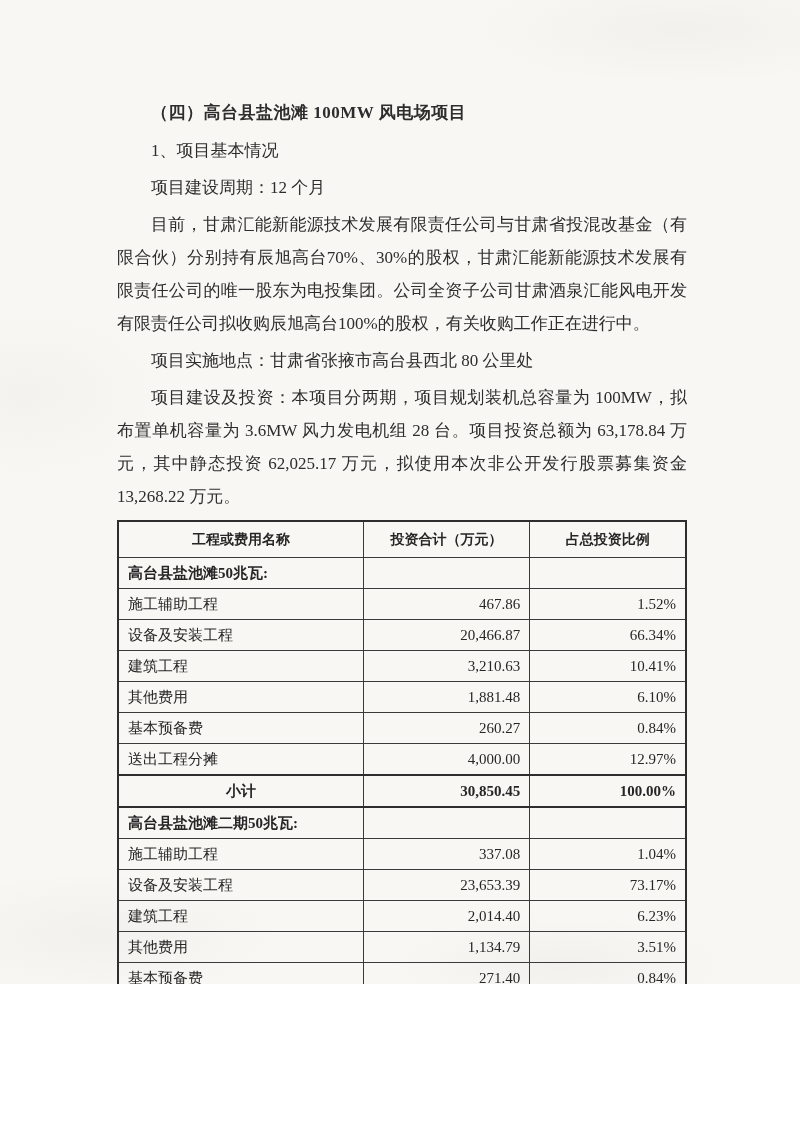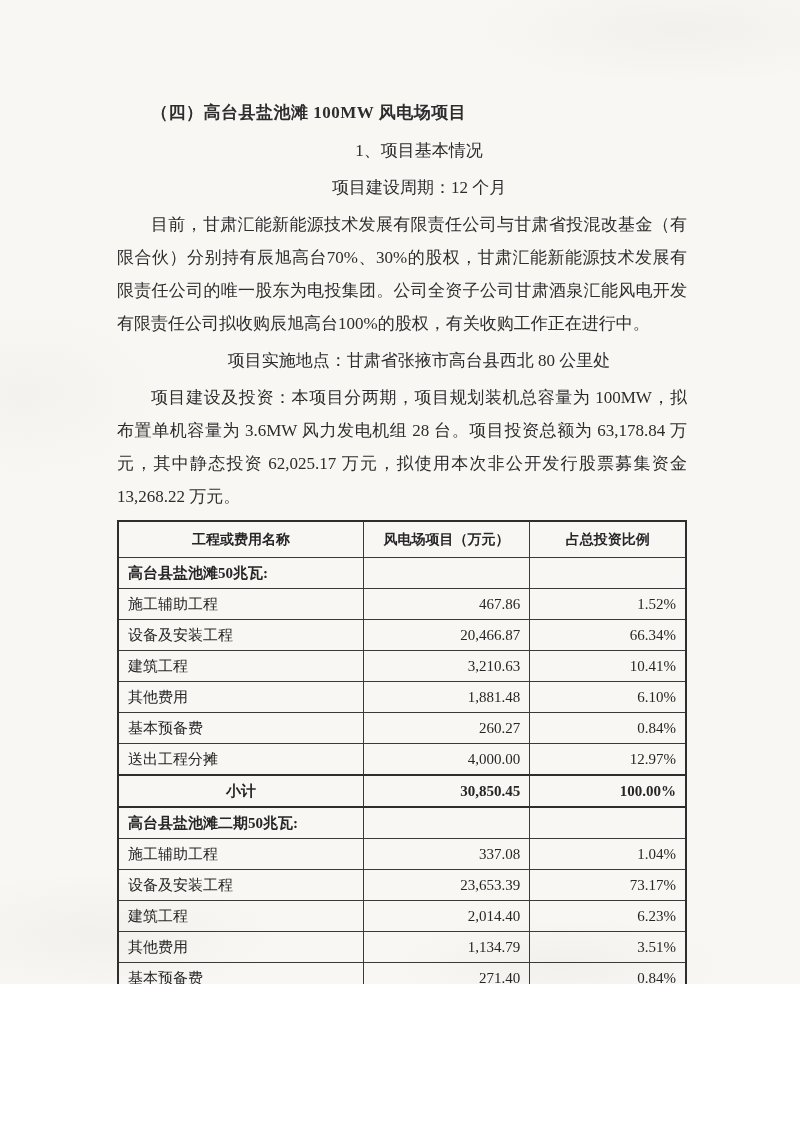--- a/index.html
+++ b/index.html
@@ -28,21 +28,20 @@
     font-weight: bold;
     line-height: 33px;
     margin: 0 0 5px 0;
     text-indent: 2em;
     letter-spacing: 0.5px;
   }
   .content p {
     font-size: 17px;
     line-height: 33px;
     margin: 0 0 4px 0;
-    text-align: center;
   }
   p.indent { text-indent: 2em; }
   p.body   { text-indent: 2em; text-align: justify; }
   .table-wrap { margin-top: 7px; }
   table.invest {
     width: 100%;
     border-collapse: collapse;
     border: 2px solid #2e2e2e;
     font-size: 15px;
     color: #262626;
@@ -97,21 +96,21 @@
     <div class="table-wrap">
       <table class="invest">
         <colgroup>
           <col style="width:43.2%">
           <col style="width:29.3%">
           <col style="width:27.5%">
         </colgroup>
         <thead>
           <tr>
             <th>工程或费用名称</th>
-            <th>风电场项目（万元）</th>
+            <th>投资合计（万元）</th>
             <th>占总投资比例</th>
           </tr>
         </thead>
         <tbody>
           <tr class="section">
             <td class="name">高台县盐池滩50兆瓦:</td>
             <td class="num"></td>
             <td class="num"></td>
           </tr>
           <tr class="data">

